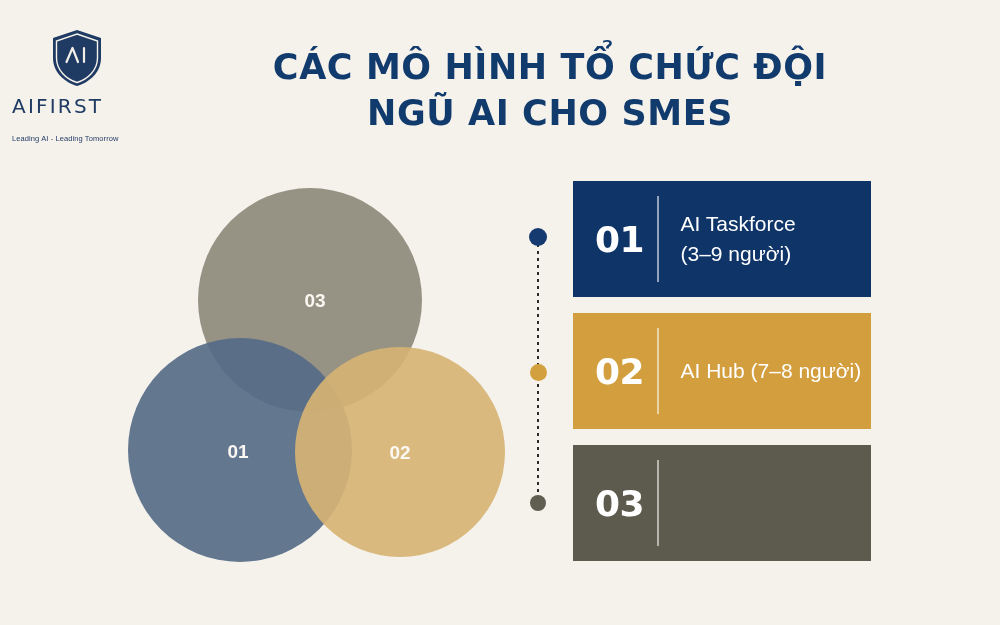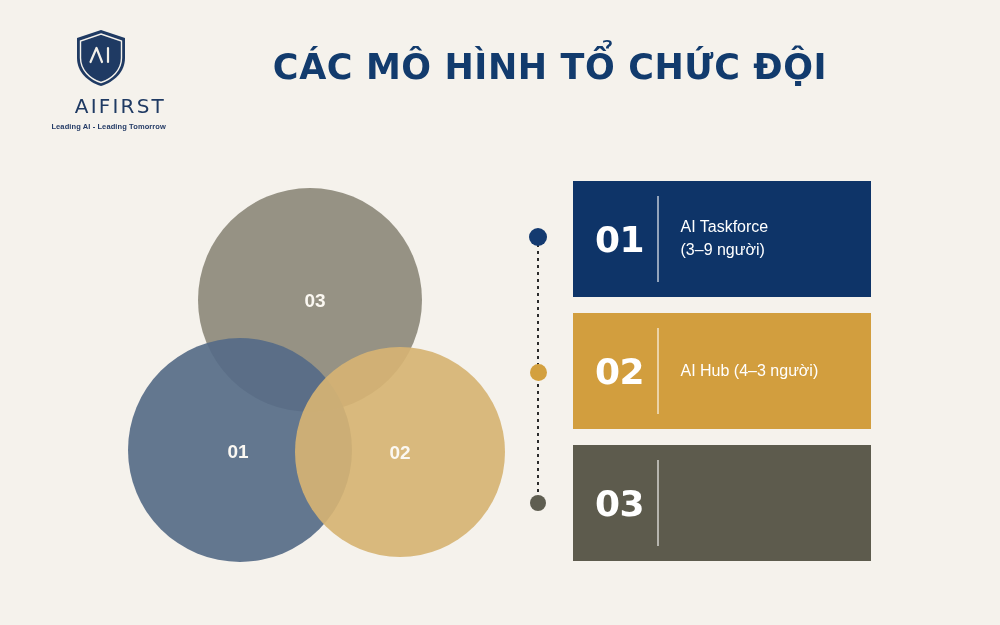--- a/index.html
+++ b/index.html
@@ -5,35 +5,35 @@
   * { margin:0; padding:0; box-sizing:border-box; }
   html,body { width:1000px; height:625px; }
   body {
     background:#F5F2EC;
     font-family:"Liberation Sans", sans-serif;
     position:relative;
     overflow:hidden;
   }
 
   
-  #logo { position:absolute; left:36px; top:28px; width:130px; text-align:right; }
+  #logo { position:absolute; left:12px; top:28px; width:130px; text-align:left; }
   #shield-wrap { display:flex; justify-content:center; }
   .shield-svg { display:block; }
   #logo-wordmark {
     margin-top:6px;
     font-size:20px;
     letter-spacing:2.2px;
     font-weight:500;
     color:#1F3A63;
     font-family:"DejaVu Sans", sans-serif;
   }
   #logo-tagline {
-    margin-top:4px;
+    margin-top:16px;
     font-size:7.5px;
-    font-weight:bold;
+    font-weight:normal;
     letter-spacing:0.1px;
     color:#243B66;
     white-space:nowrap;
   }
 
   
   #title {
     position:absolute; left:230px; top:44px; width:640px;
     text-align:center;
     color:#123B6D;
@@ -88,21 +88,21 @@
   }
   .card-rule {
     width:1.5px;
     height:86px;
     flex:0 0 1.5px;
     margin-right:22px;
     opacity:0.55;
     background:#FFFFFF;
   }
   .card-text {
-    font-size:16px;
+    font-size:21px;
     color:#FFFFFF;
     line-height:1.42;
     font-family:"Liberation Sans", sans-serif;
   }
   .card-text .l { display:block; }
   #card-1 { background:#0E3468; }
   #card-2 { background:#D29E3E; }
   #card-3 { background:#5D5B4D; }
 </style>
 </head>
@@ -116,20 +116,21 @@
       <path d="M16.5 34 L22.5 20 L28 34" fill="none" stroke="#F2EFE8" stroke-width="2.2" stroke-linecap="round" stroke-linejoin="round"></path>
       <line x1="34" y1="20" x2="34" y2="34" stroke="#F2EFE8" stroke-width="2.2" stroke-linecap="round"></line>
     </svg>
   </div>
   <div id="logo-wordmark" style="color: rgb(31, 58, 99);">AIFIRST</div>
   <div id="logo-tagline">Leading AI - Leading Tomorrow</div>
 </div>
 
 <h1 id="title" style="color: rgb(18, 59, 109);">
   <span class="tline">CÁC MÔ HÌNH TỔ CHỨC ĐỘI</span>
+  <span class="tline">NGŨ AI CHO SMES</span>
 </h1>
 
 <div id="venn">
   <svg width="400" height="390" viewBox="0 0 400 390" aria-hidden="true">
     <g style="mix-blend-mode:multiply;">
       <circle id="v-c3" cx="190" cy="120" r="112" fill="#949185" opacity="0.92"></circle>
       <circle id="v-c1" cx="120" cy="270" r="112" fill="#5A7293" opacity="0.92"></circle>
       <circle id="v-c2" cx="280" cy="272" r="105" fill="#DFBE7D" opacity="0.92"></circle>
     </g>
     <text id="v-l3" class="venn-label" x="195" y="122" text-anchor="middle" dominant-baseline="middle" fill="#FBF8F2">03</text>
@@ -153,21 +154,21 @@
     <div class="card-text">
       <span class="l">AI Taskforce</span>
       <span class="l">(3–9 người)</span>
     </div>
   </div>
 
   <div class="card" id="card-2" style="background: rgb(210, 158, 62); color: rgb(255, 255, 255);">
     <div class="card-num">02</div>
     <div class="card-rule"></div>
     <div class="card-text">
-      <span class="l">AI Hub (4–3 người)</span>
+      <span class="l">AI Hub (7–8 người)</span>
     </div>
   </div>
 
   <div class="card" id="card-3" style="background: rgb(93, 91, 77); color: rgb(255, 255, 255);">
     <div class="card-num">03</div>
     <div class="card-rule"></div>
   </div>
 
 </div>
 

